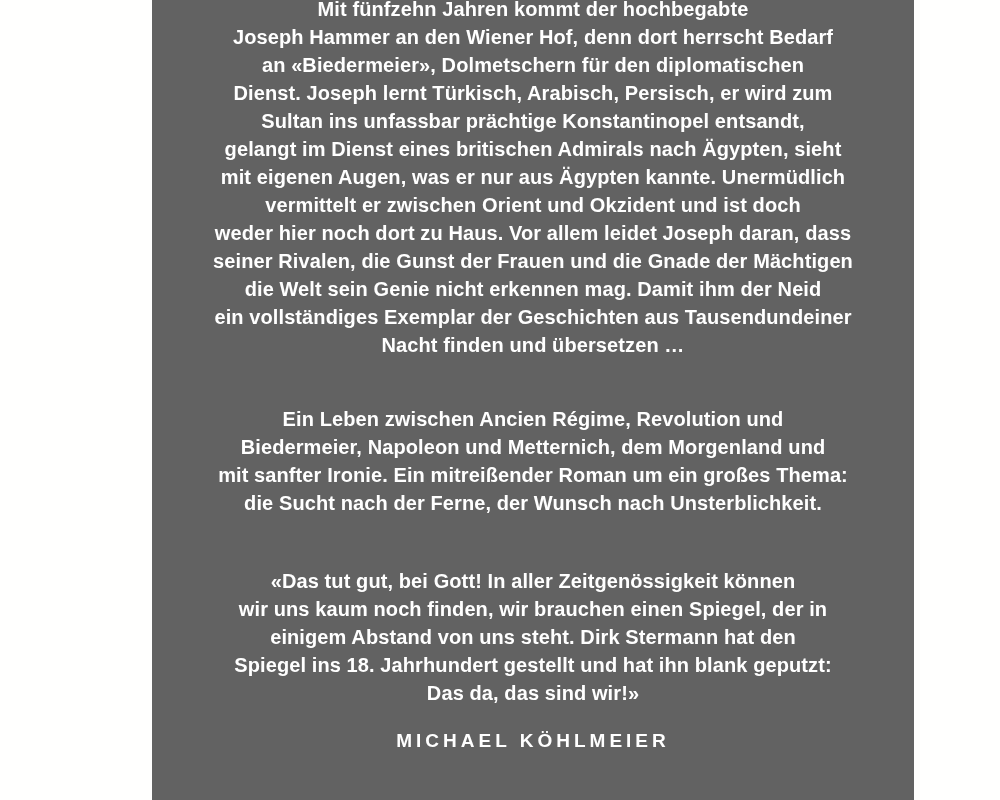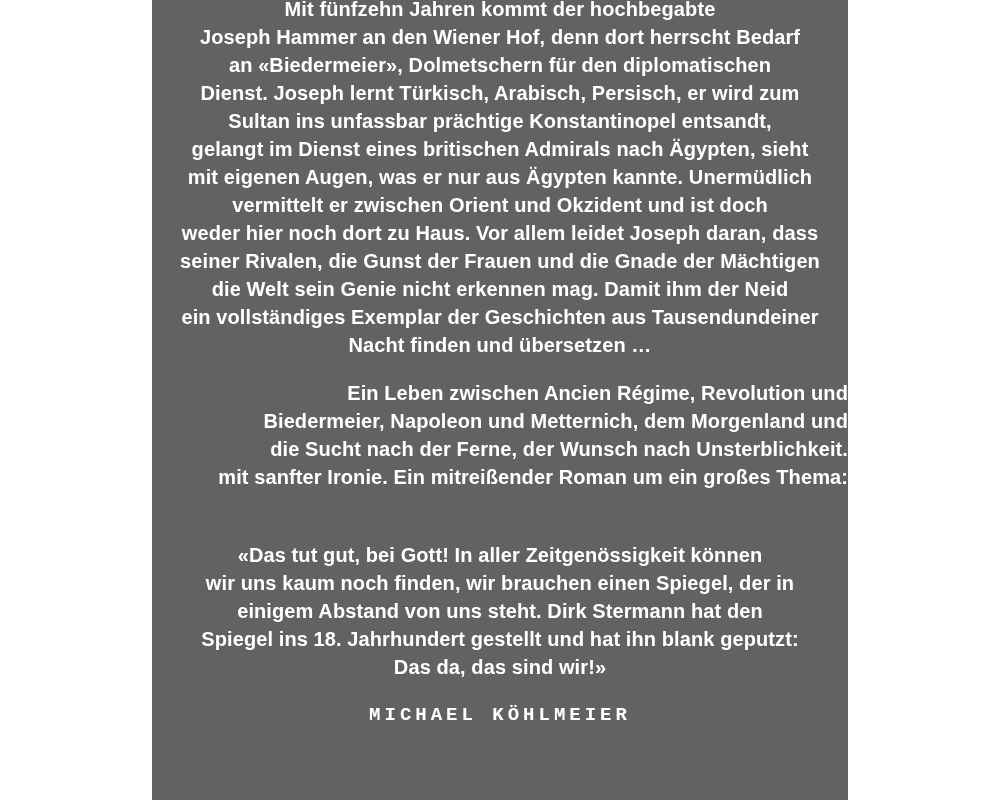--- a/index.html
+++ b/index.html
@@ -10,49 +10,48 @@
     width: 1000px;
     height: 800px;
     background: #fffffe;
     overflow: hidden;
     font-family: "Liberation Sans", sans-serif;
   }
   .panel {
     position: absolute;
     left: 152px;
     top: 0;
-    width: 696px;
+    width: 762px;
     height: 800px;
     background: #626262;
     overflow: visible;
     text-align: center;
   }
   .para {
     margin: 0;
     padding: 0;
   }
   .line {
     white-space: nowrap;
     color: #ffffff;
     font-weight: 700;
     font-size: 20px;
     line-height: 28px;
     letter-spacing: 0.1px;
   }
   .p1 { margin-top: -5px; }
-  .p2 { margin-top: 20px; text-align: right; }
+  .p2 { margin-top: 46px; }
   .quote { margin-top: 50px; }
   .attribution {
     margin-top: 20px;
   }
   .attribution .line {
     font-size: 19px;
     letter-spacing: 4px;
     text-transform: uppercase;
-    font-family: Liberation Mono, monospace;
   }
 </style>
 </head>
 <body>
 
 <div class="panel">
 
   <div class="para p1">
     <div class="line">Mit fünfzehn Jahren kommt der hochbegabte</div>
     <div class="line">Joseph Hammer an den Wiener Hof, denn dort herrscht Bedarf</div>
@@ -65,22 +64,22 @@
     <div class="line">weder hier noch dort zu Haus. Vor allem leidet Joseph daran, dass</div>
     <div class="line">seiner Rivalen, die Gunst der Frauen und die Gnade der Mächtigen</div>
     <div class="line">die Welt sein Genie nicht erkennen mag. Damit ihm der Neid</div>
     <div class="line">ein vollständiges Exemplar der Geschichten aus Tausendundeiner</div>
     <div class="line">Nacht finden und übersetzen …</div>
   </div>
 
   <div class="para p2">
     <div class="line">Ein Leben zwischen Ancien Régime, Revolution und</div>
     <div class="line">Biedermeier, Napoleon und Metternich, dem Morgenland und</div>
+    <div class="line">mit sanfter Ironie. Ein mitreißender Roman um ein großes Thema:</div>
     <div class="line">die Sucht nach der Ferne, der Wunsch nach Unsterblichkeit.</div>
-    <div class="line">mit sanfter Ironie. Ein mitreißender Roman um ein großes Thema:</div>
   </div>
 
   <div class="para quote">
     <div class="line">«Das tut gut, bei Gott! In aller Zeitgenössigkeit können</div>
     <div class="line">wir uns kaum noch finden, wir brauchen einen Spiegel, der in</div>
     <div class="line">einigem Abstand von uns steht. Dirk Stermann hat den</div>
     <div class="line">Spiegel ins 18. Jahrhundert gestellt und hat ihn blank geputzt:</div>
     <div class="line">Das da, das sind wir!»</div>
   </div>
 

